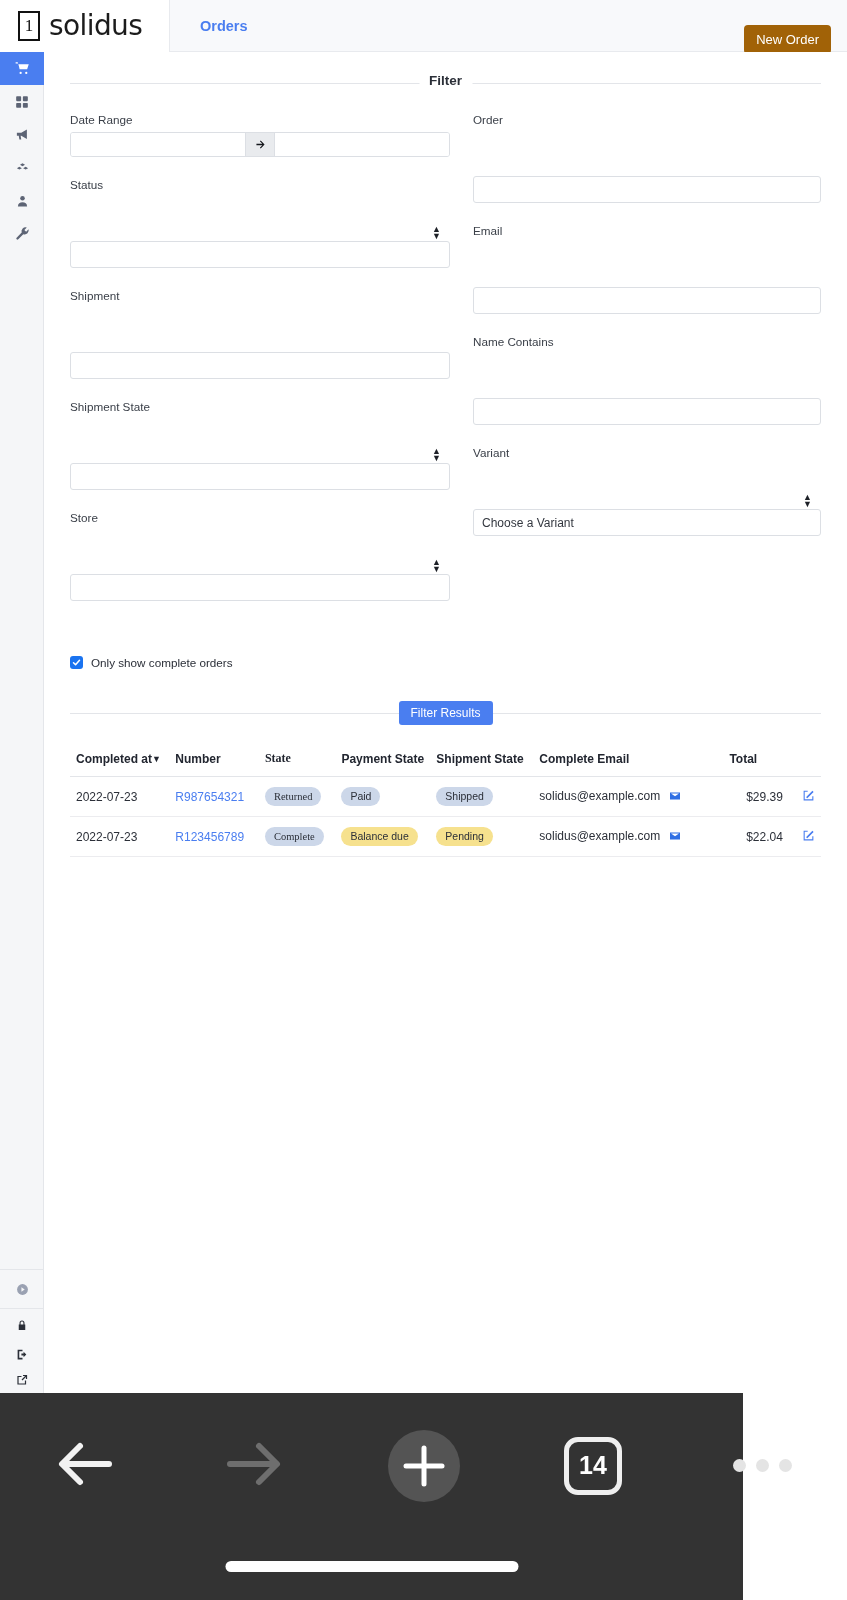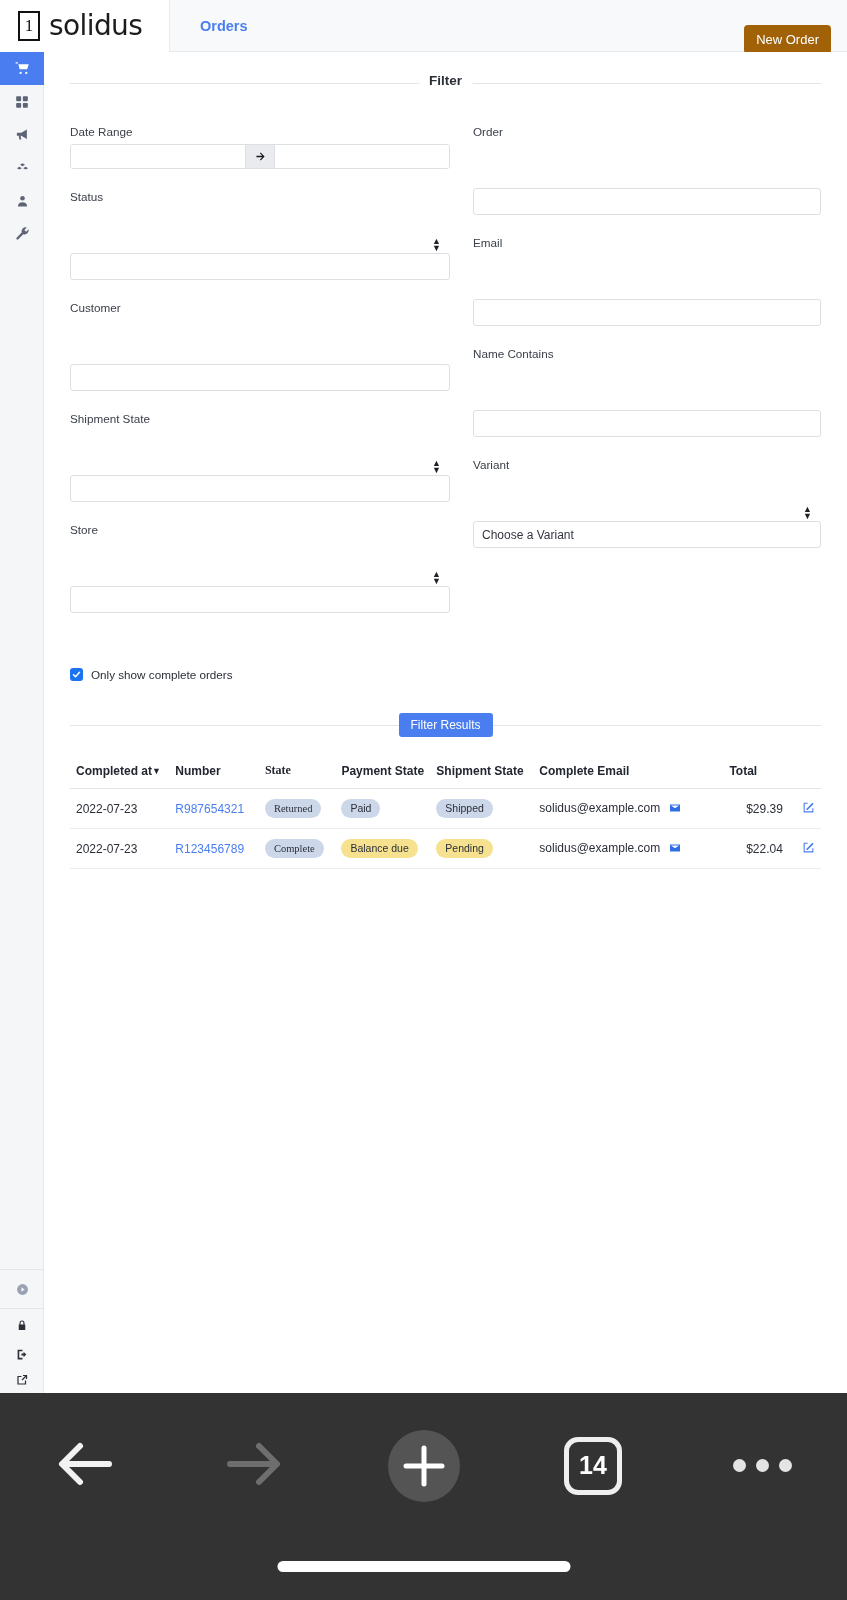--- a/index.html
+++ b/index.html
@@ -115,21 +115,21 @@
     height: 1341px;
     background: #ffffff;
     overflow: hidden;
   }
   .inner { padding: 20px 26px 0 26px; }
 
   
   .filter-legend {
     position: relative;
     height: 22px;
-    margin-bottom: 31px;
+    margin-bottom: 19px;
   }
   .filter-legend .rule {
     position: absolute;
     top: 11px; left: 0; right: 0;
     height: 1px;
     background: #e3e5e9;
   }
   .filter-legend .txt {
     position: absolute;
     left: 50%;
@@ -309,21 +309,21 @@
   .badge.blue   { background: #ccd7e9; }
   .badge.yellow { background: #f6e18e; }
   .mail-ico { color: #2f6fe4; margin-left: 5px; vertical-align: -2px; }
   .edit-ico { color: #4a7ef0; cursor: pointer; vertical-align: -2px; }
   .sort-caret { font-size: 9px; vertical-align: 1px; }
 
   
   .mobilebar {
     position: absolute;
     left: 0; bottom: 0;
-    width: 847px;
+    width: 743px;
     height: 207px;
     background: #333333;
   }
   .mb-row {
     position: absolute;
     top: 0; left: 0;
     width: 847px;
     height: 145px;
     display: flex;
     align-items: center;
@@ -501,21 +501,21 @@
             <div class="select-wrap">
               <select class="ctl big"><option></option></select>
               <span class="select-arrows">
                   <span>▲</span>
                   <span>▼</span>
                 </span>
             </div>
           </div>
 
           <div class="field tall">
-            <label class="field-label">Customer</label>
+            <label class="field-label">Shipment</label>
             <input class="ctl big" value="" placeholder="" style="">
           </div>
 
 
           <div class="field tall">
             <label class="field-label">Shipment State</label>
             <div class="select-wrap">
               <select class="ctl big"><option></option></select>
               <span class="select-arrows">
                   <span>▲</span>

